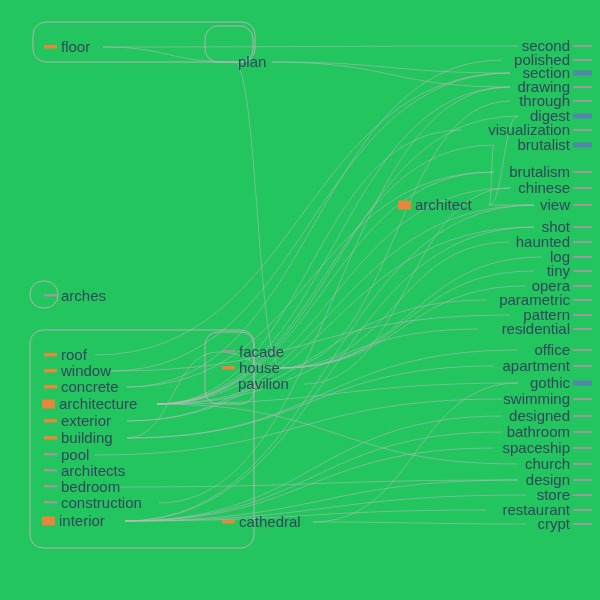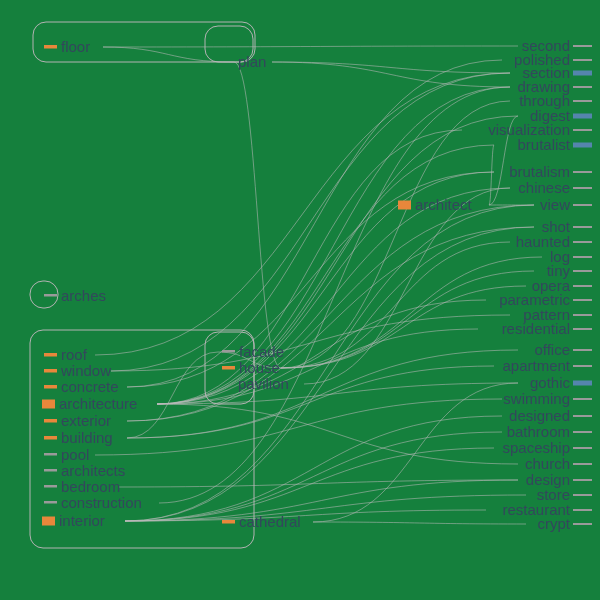--- a/index.html
+++ b/index.html
@@ -1,16 +1,16 @@
 <!DOCTYPE html>
 <html><head>
 <meta charset="utf-8">
 <style>
   html,body{margin:0;padding:0;background:#ffffff;}
-  #stage{position:relative;width:600px;height:600px;background:#15803d;overflow:hidden;}
+  #stage{position:relative;width:600px;height:600px;background:#22c55e;overflow:hidden;}
   svg text{font-family:"Liberation Sans", sans-serif;font-size:15px;}
 </style>
 </head>
 <body>
 
 <div id="stage">
   <svg id="graph" width="600" height="600" viewBox="0 0 600 600" xmlns="http://www.w3.org/2000/svg">
     <g id="group-layer">
         <rect x="33" y="22" width="222" height="40" rx="13" ry="13" fill="none" stroke="#b3b3b3" stroke-width="1"></rect>
         <rect x="205" y="26" width="48" height="36" rx="13" ry="13" fill="none" stroke="#b3b3b3" stroke-width="1"></rect>

